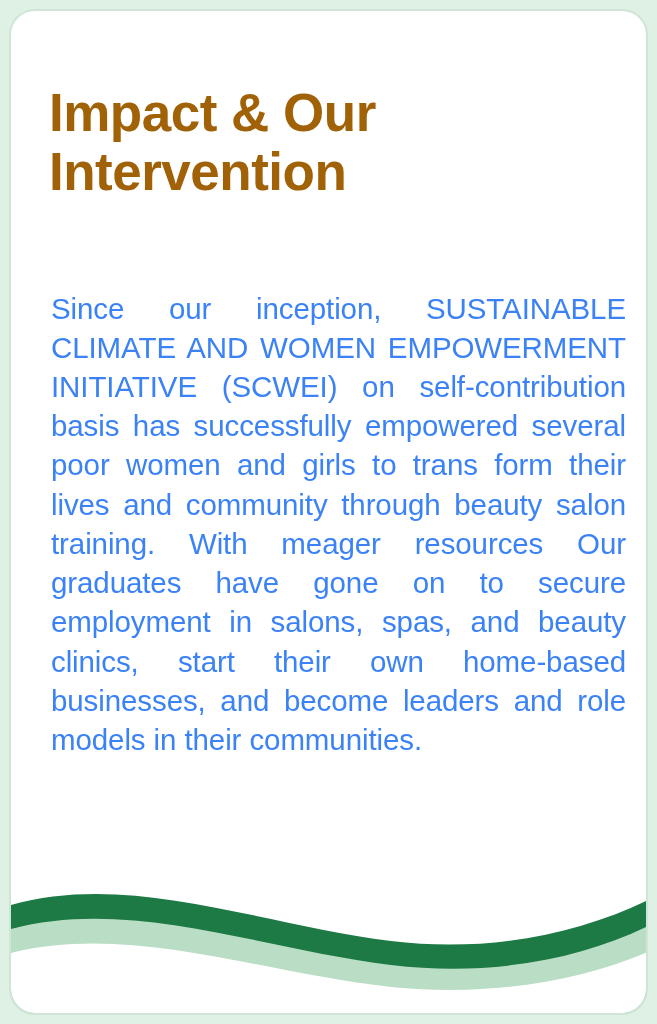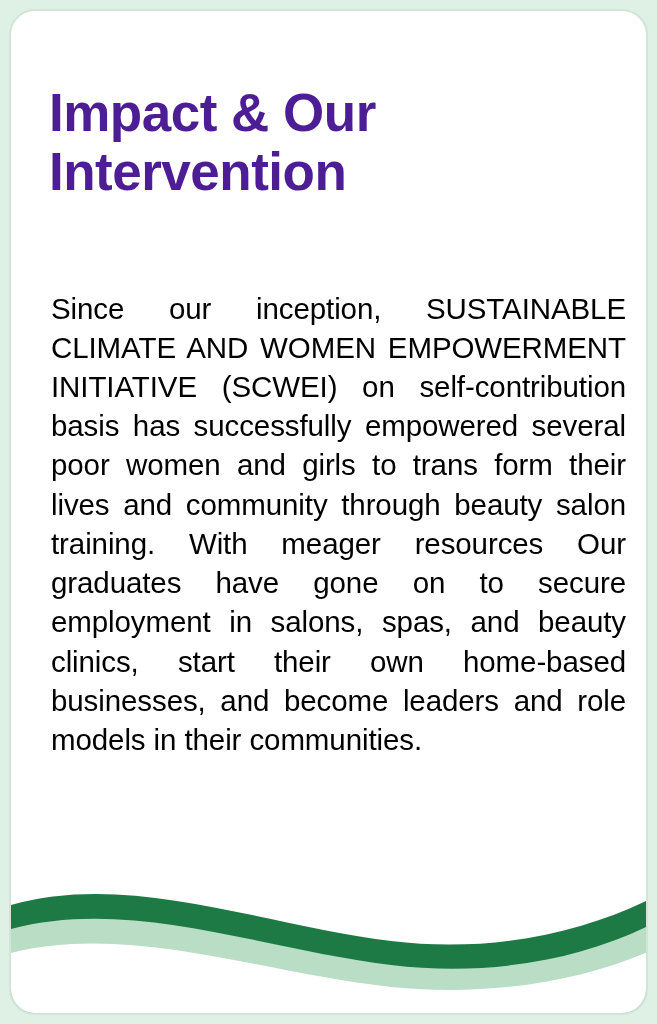--- a/index.html
+++ b/index.html
@@ -36,32 +36,32 @@
   }
 
   .title {
     position: absolute;
     left: 38px;
     top: 36px;
     width: 520px;
     font-size: 53px;
     line-height: 1.12;
     font-weight: bold;
-    color: #4c1d95;
+    color: #a16207;
     letter-spacing: -0.5px;
   }
 
   .body-text {
     position: absolute;
     left: 40px;
     top: 248px;
     width: 575px;
     font-size: 29.5px;
     line-height: 1.33;
-    color: #000000;
+    color: #3b82f6;
     text-align: justify;
     text-justify: inter-word;
     letter-spacing: -0.1px;
   }
 
   .wave-wrap {
     position: absolute;
     left: 0;
     bottom: 0;
     width: 639px;

